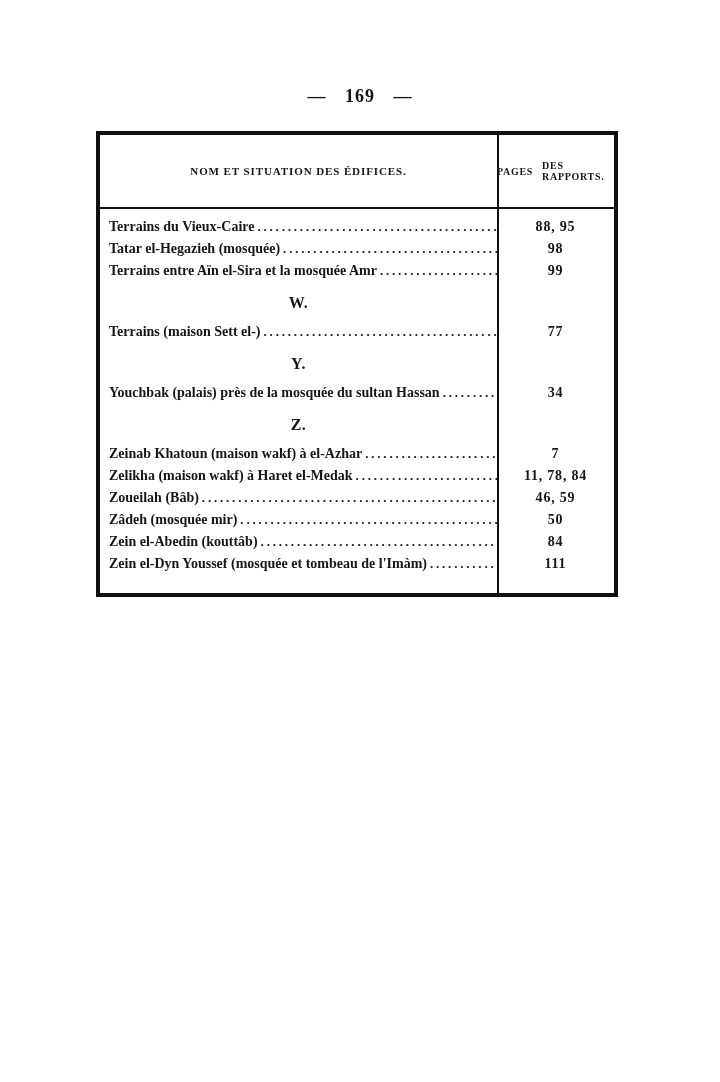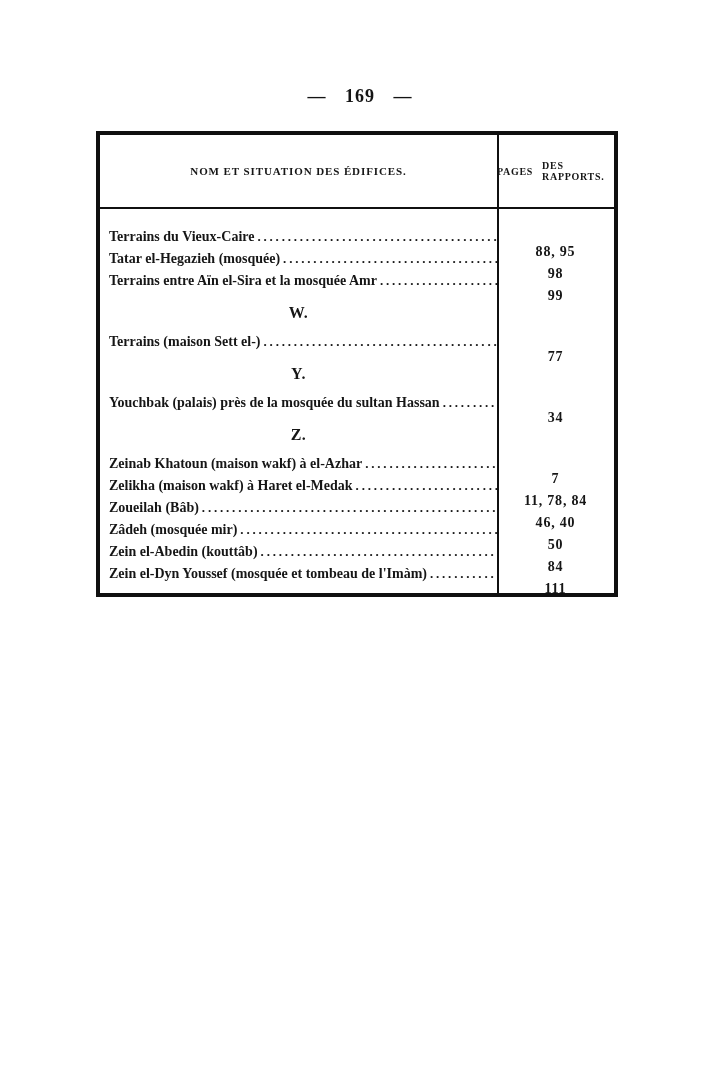--- a/index.html
+++ b/index.html
@@ -67,21 +67,21 @@
     display: flex;
     flex-direction: row;
     align-items: center;
     justify-content: center;
     gap: 9px;
     font-size: 10px;
     font-weight: bold;
     letter-spacing: 0.7px;
   }
   .tbody {
-    padding-top: 17px;
+    padding-top: 7px;
   }
   .row {
     display: flex;
     height: 22px;
   }
   .cell-name {
     width: 397px;
     box-sizing: border-box;
     padding-left: 9px;
     display: flex;
@@ -101,21 +101,20 @@
     font-size: 13px;
     font-weight: bold;
   }
   .cell-pages {
     flex: 1;
     text-align: center;
     font-size: 14px;
     font-weight: bold;
     line-height: 22px;
     letter-spacing: 0.8px;
-    margin-top: 15px;
   }
   .row.section {
     height: 30px;
     margin: 6px 0 3px 0;
   }
   .row.section .cell-name {
     display: block;
     padding-left: 0;
     text-align: center;
     font-size: 16px;
@@ -202,21 +201,21 @@
             <span>Zelikha (maison wakf) à Haret el-Medak</span>
             <span class="leader">........................................................................................................................</span>
           </div>
           <div class="cell-pages">11, 78, 84</div>
         </div>
         <div class="row">
           <div class="cell-name">
             <span>Zoueilah (Bâb)</span>
             <span class="leader">........................................................................................................................</span>
           </div>
-          <div class="cell-pages">46, 40</div>
+          <div class="cell-pages">46, 59</div>
         </div>
         <div class="row">
           <div class="cell-name">
             <span>Zâdeh (mosquée mir)</span>
             <span class="leader">........................................................................................................................</span>
           </div>
           <div class="cell-pages">50</div>
         </div>
         <div class="row">
           <div class="cell-name">

